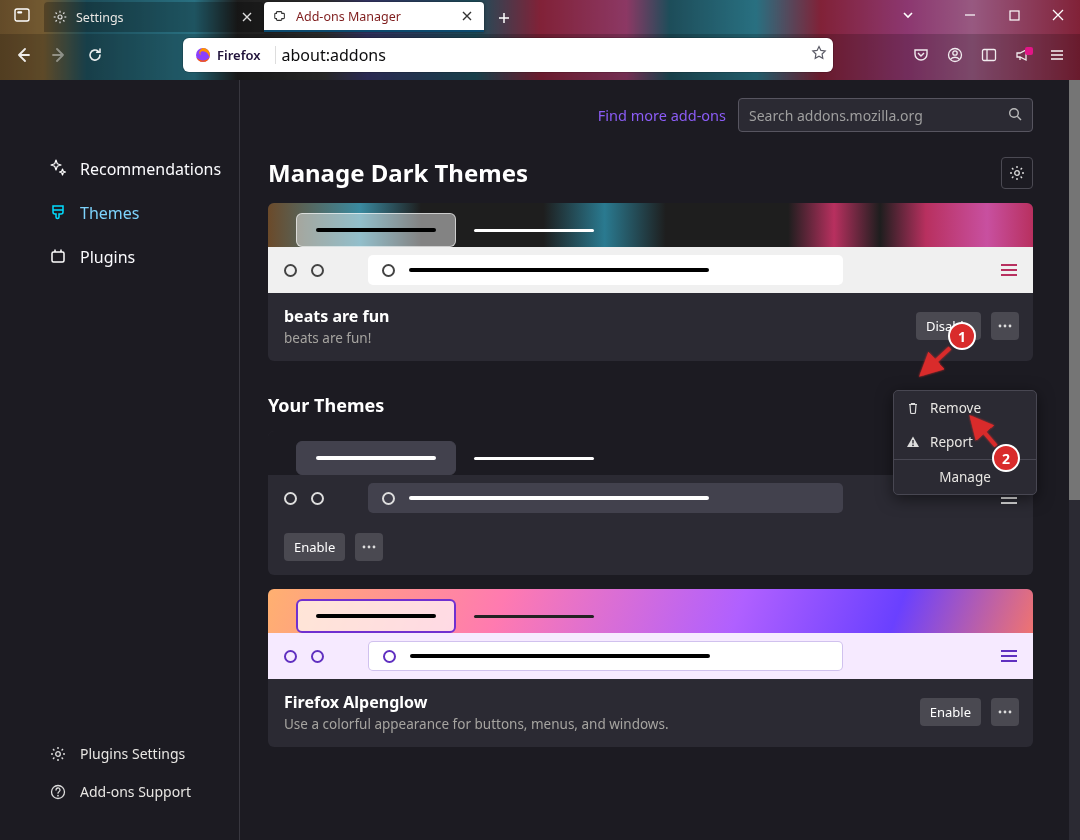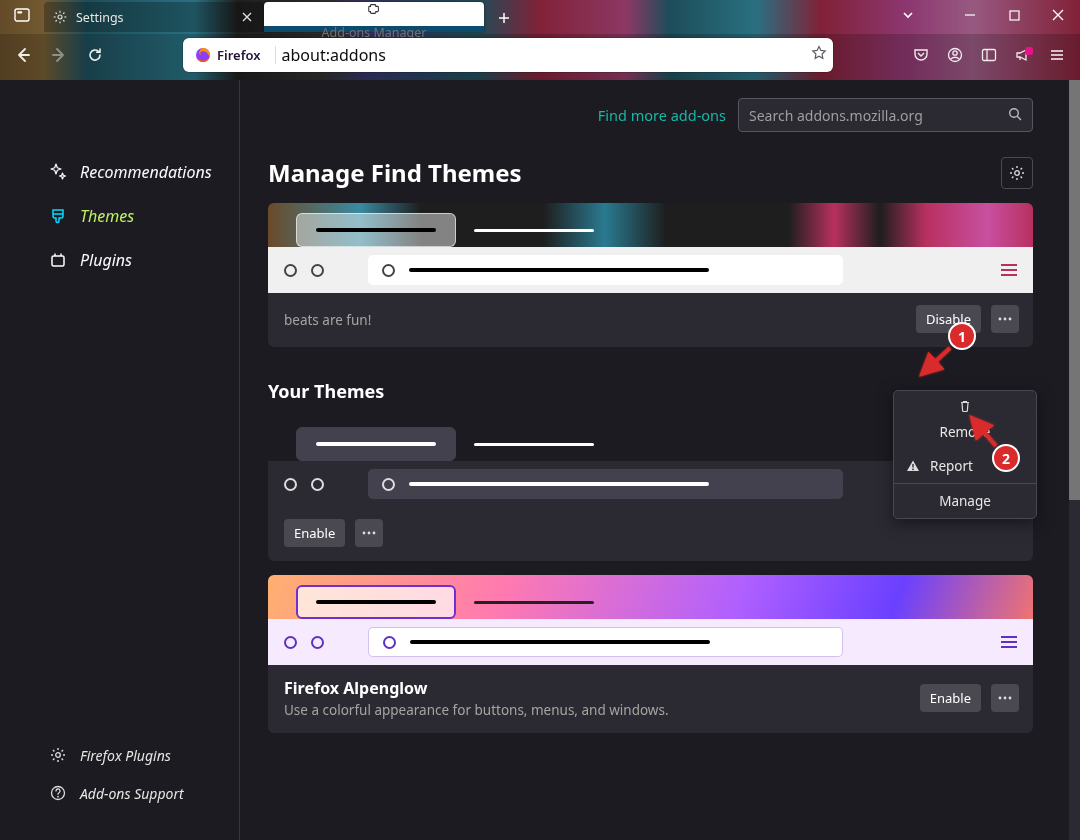--- a/index.html
+++ b/index.html
@@ -28,21 +28,21 @@
         #d87fb8 90%, #b8304f 100%);
     filter: brightness(.7);
   }
   .backdrop-dark { position:absolute; top:34px; left:0; right:0; height:46px; background:rgba(0,0,0,.18); }
 
   
   .tabstrip { position:relative; height:32px; display:flex; align-items:flex-end; }
   .tabstrip-left { width:44px; display:flex; align-items:center; justify-content:center; height:34px; }
   .tab { height:30px; width:220px; display:flex; align-items:center; gap:8px; padding:0 8px; border-radius:4px 4px 0 0; font-size:12.5px; margin-top:4px; }
   .tab.inactive { background: rgba(0,0,0,.25); color:#e8e6e3; }
-  .tab.active { background: #ffffff; color:#737373; box-shadow:0 0 3px rgba(0,0,0,.5); border-bottom:6px solid #0c4a6e;flex-direction:column; }
+  .tab.active { background: #ffffff; color:#7f1d1d; box-shadow:0 0 3px rgba(0,0,0,.5); border-bottom:2px solid #0c4a6e; }
   .tab .tab-icon { width:16px; height:16px; display:flex; align-items:center; justify-content:center; }
   .tab .tab-close { margin-left:auto; width:18px; height:18px; display:flex; align-items:center; justify-content:center; border-radius:3px; }
   .newtab { width:28px; height:28px; display:flex; align-items:center; justify-content:center; margin-left:6px; }
   .tabstrip-right { margin-left:auto; display:flex; align-items:center; height:34px; }
   .sysbtn { width:44px; height:30px; display:flex; align-items:center; justify-content:center; }
 
   
   .toolbar { position:relative; height:46px; display:flex; align-items:center; gap:6px; padding:0 8px; }
   .navbtn { width:30px; height:30px; display:flex; align-items:center; justify-content:center; color:#2b2a33; }
   .toolbar .navbtn svg { opacity:.9; }
@@ -57,31 +57,31 @@
   .right-icons .navbtn svg { color:#fff; }
   .badge-pink { width:8px; height:8px; background:#e31587; border-radius:2px; position:absolute; margin-left:12px; margin-top:-8px;}
 
   
   .content-area { position:absolute; top:80px; left:0; right:0; bottom:0; display:flex; background:#1c1b22; }
   .scrollbar { width:11px; background:#2b2a33; display:flex; flex-direction:column; }
   .scrollbar-thumb { width:11px; background:#757575; border-radius:0; margin-top:0; }
 
   
   .sidebar { width:240px; border-right:1px solid #38373f; display:flex; flex-direction:column; padding-top:70px; }
-  .side-item { display:flex; align-items:center; gap:14px; padding:8px 14px 8px 48px; font-size:16px; color:#fbfbfe; position:relative; height:44px;font-style:italic; }
-  .side-item.selected { color:#bef264; }
+  .side-item { display:flex; align-items:flex-start; gap:14px; padding:8px 14px 8px 48px; font-size:16px; color:#fbfbfe; position:relative; height:44px; }
+  .side-item.selected { color:#7dd3fc; }
   .side-item .side-icon { position:absolute; left:48px; width:20px; height:20px; display:flex; align-items:center; justify-content:center; }
   .side-item .side-label { margin-left:32px; }
   .sidebar-bottom { margin-top:auto; padding-bottom:28px; }
   .side-item.small { font-size:14px; height:38px; color:#e8e6e3; }
 
   
   .main { flex:1; padding:0 36px 0 28px; overflow:hidden; }
   .findbar { display:flex; align-items:center; justify-content:flex-end; gap:12px; height:70px; }
-  .find-label { color:#14b8a6; font-size:14.5px; }
+  .find-label { color:#8b5cf6; font-size:14.5px; }
   .searchbox { width:295px; height:34px; border:1px solid #575560; background:#2b2a33; border-radius:4px; display:flex; align-items:center; padding:0 10px; color:#9f9f9f; font-size:14px; }
   .searchbox .mag { margin-left:auto; }
 
   .page-header { display:flex; align-items:center; margin-top:6px; }
   .page-title { font-size:24px; font-weight:700; color:#fff; }
   .gear-btn { margin-left:auto; width:32px; height:32px; border:1px solid #4b4a53; border-radius:4px; display:flex; align-items:center; justify-content:center; }
 
   .section-title { font-size:18px; font-weight:700; margin-top:32px; color:#fff; }
 
   .card { background:#2b2a33; border-radius:6px; margin-top:14px; overflow:hidden; }
@@ -126,21 +126,21 @@
   .preview.dark .pv-url { background:#42414d; }
   .pv-url .bar { height:4px; background:#000; border-radius:2px; width:300px;}
   .preview.dark .pv-url .bar { background:#fff; }
   .burger { margin-left:auto; display:flex; flex-direction:column; gap:3px; }
   .burger div { width:16px; height:2px; background:#b8305f; }
   .preview.dark .burger div { background:#ddd; }
 
   
   .ctx { position:absolute; top:390px; left:893px; width:144px; background:#2b2a33; border:1px solid #484752; border-radius:5px; box-shadow:0 4px 16px rgba(0,0,0,.5); z-index:50; }
   .ctx-item { display:flex; align-items:center; gap:10px; padding:8px 12px; font-size:13.5px; color:#e8e6e3; }
-  .ctx-item:first-child { border-radius:5px 5px 0 0;flex-direction:column; }
+  .ctx-item:first-child { border-radius:5px 5px 0 0; }
   .ctx-sep { height:1px; background:#484752; }
   .ctx-item.center { justify-content:center; }
 
   
   .badge-num { position:absolute; width:28px; height:28px; background:#d92b2b; border:2px solid #fff; border-radius:50%; display:flex; align-items:center; justify-content:center; font-weight:700; color:#fff; z-index:60;}
   .arrow { position:absolute; z-index:55; }
   .arrow svg { filter: drop-shadow(0 0 1px #d92b2b); }
 
 </style>
 </head>
@@ -332,21 +332,21 @@
                 <line x1="8" y1="13" x2="8" y2="15"></line>
                 <line x1="1" y1="8" x2="3" y2="8"></line>
                 <line x1="13" y1="8" x2="15" y2="8"></line>
                 <line x1="3" y1="3" x2="4.4" y2="4.4"></line>
                 <line x1="11.6" y1="11.6" x2="13" y2="13"></line>
                 <line x1="3" y1="13" x2="4.4" y2="11.6"></line>
                 <line x1="11.6" y1="4.4" x2="13" y2="3"></line>
               </g>
             </svg>
         </span>
-        <span class="side-label">Firefox Plugins</span>
+        <span class="side-label">Plugins Settings</span>
       </div>
       <div class="side-item small">
         <span class="side-icon">
           <svg width="16" height="16" viewBox="0 0 16 16">
               <circle cx="8" cy="8" r="6.5" fill="none" stroke="#ddd" stroke-width="1.3"></circle>
               <path d="M6 6 a2 2 0 1 1 3 1.7 c-.7.4-1 .8-1 1.5" fill="none" stroke="#ddd" stroke-width="1.3" stroke-linecap="round"></path>
               <circle cx="8" cy="11.7" r="0.85" fill="#ddd"></circle>
             </svg>
         </span>
         <span class="side-label">Add-ons Support</span>
@@ -362,21 +362,21 @@
         <span class="mag">
           <svg width="14" height="14" viewBox="0 0 14 14">
               <circle cx="6" cy="6" r="4.3" fill="none" stroke="#bbb" stroke-width="1.4"></circle>
               <line x1="9.3" y1="9.3" x2="13" y2="13" stroke="#bbb" stroke-width="1.4"></line>
             </svg>
         </span>
       </div>
     </div>
 
     <div class="page-header">
-      <span class="page-title">Manage Find Themes</span>
+      <span class="page-title">Manage Dark Themes</span>
       <div class="gear-btn">
         <svg width="16" height="16" viewBox="0 0 16 16">
             <circle cx="8" cy="8" r="2.3" fill="none" stroke="#ddd" stroke-width="1.3"></circle>
             <g stroke="#ddd" stroke-width="1.4">
               <line x1="8" y1="1" x2="8" y2="3"></line>
               <line x1="8" y1="13" x2="8" y2="15"></line>
               <line x1="1" y1="8" x2="3" y2="8"></line>
               <line x1="13" y1="8" x2="15" y2="8"></line>
               <line x1="3" y1="3" x2="4.4" y2="4.4"></line>
               <line x1="11.6" y1="11.6" x2="13" y2="13"></line>
@@ -407,20 +407,21 @@
             </div>
           <div class="burger">
               <div></div>
               <div></div>
               <div></div>
             </div>
         </div>
       </div>
       <div class="card-row">
         <div class="card-text">
+          <div class="card-title">beats are fun</div>
           <div class="card-desc">beats are fun!</div>
         </div>
         <div class="btn-sm">Disable</div>
         <div class="dots-btn">
           <svg width="14" height="4" viewBox="0 0 14 4">
               <circle cx="2" cy="2" r="1.4" fill="#ddd"></circle>
               <circle cx="7" cy="2" r="1.4" fill="#ddd"></circle>
               <circle cx="12" cy="2" r="1.4" fill="#ddd"></circle>
             </svg>
         </div>

